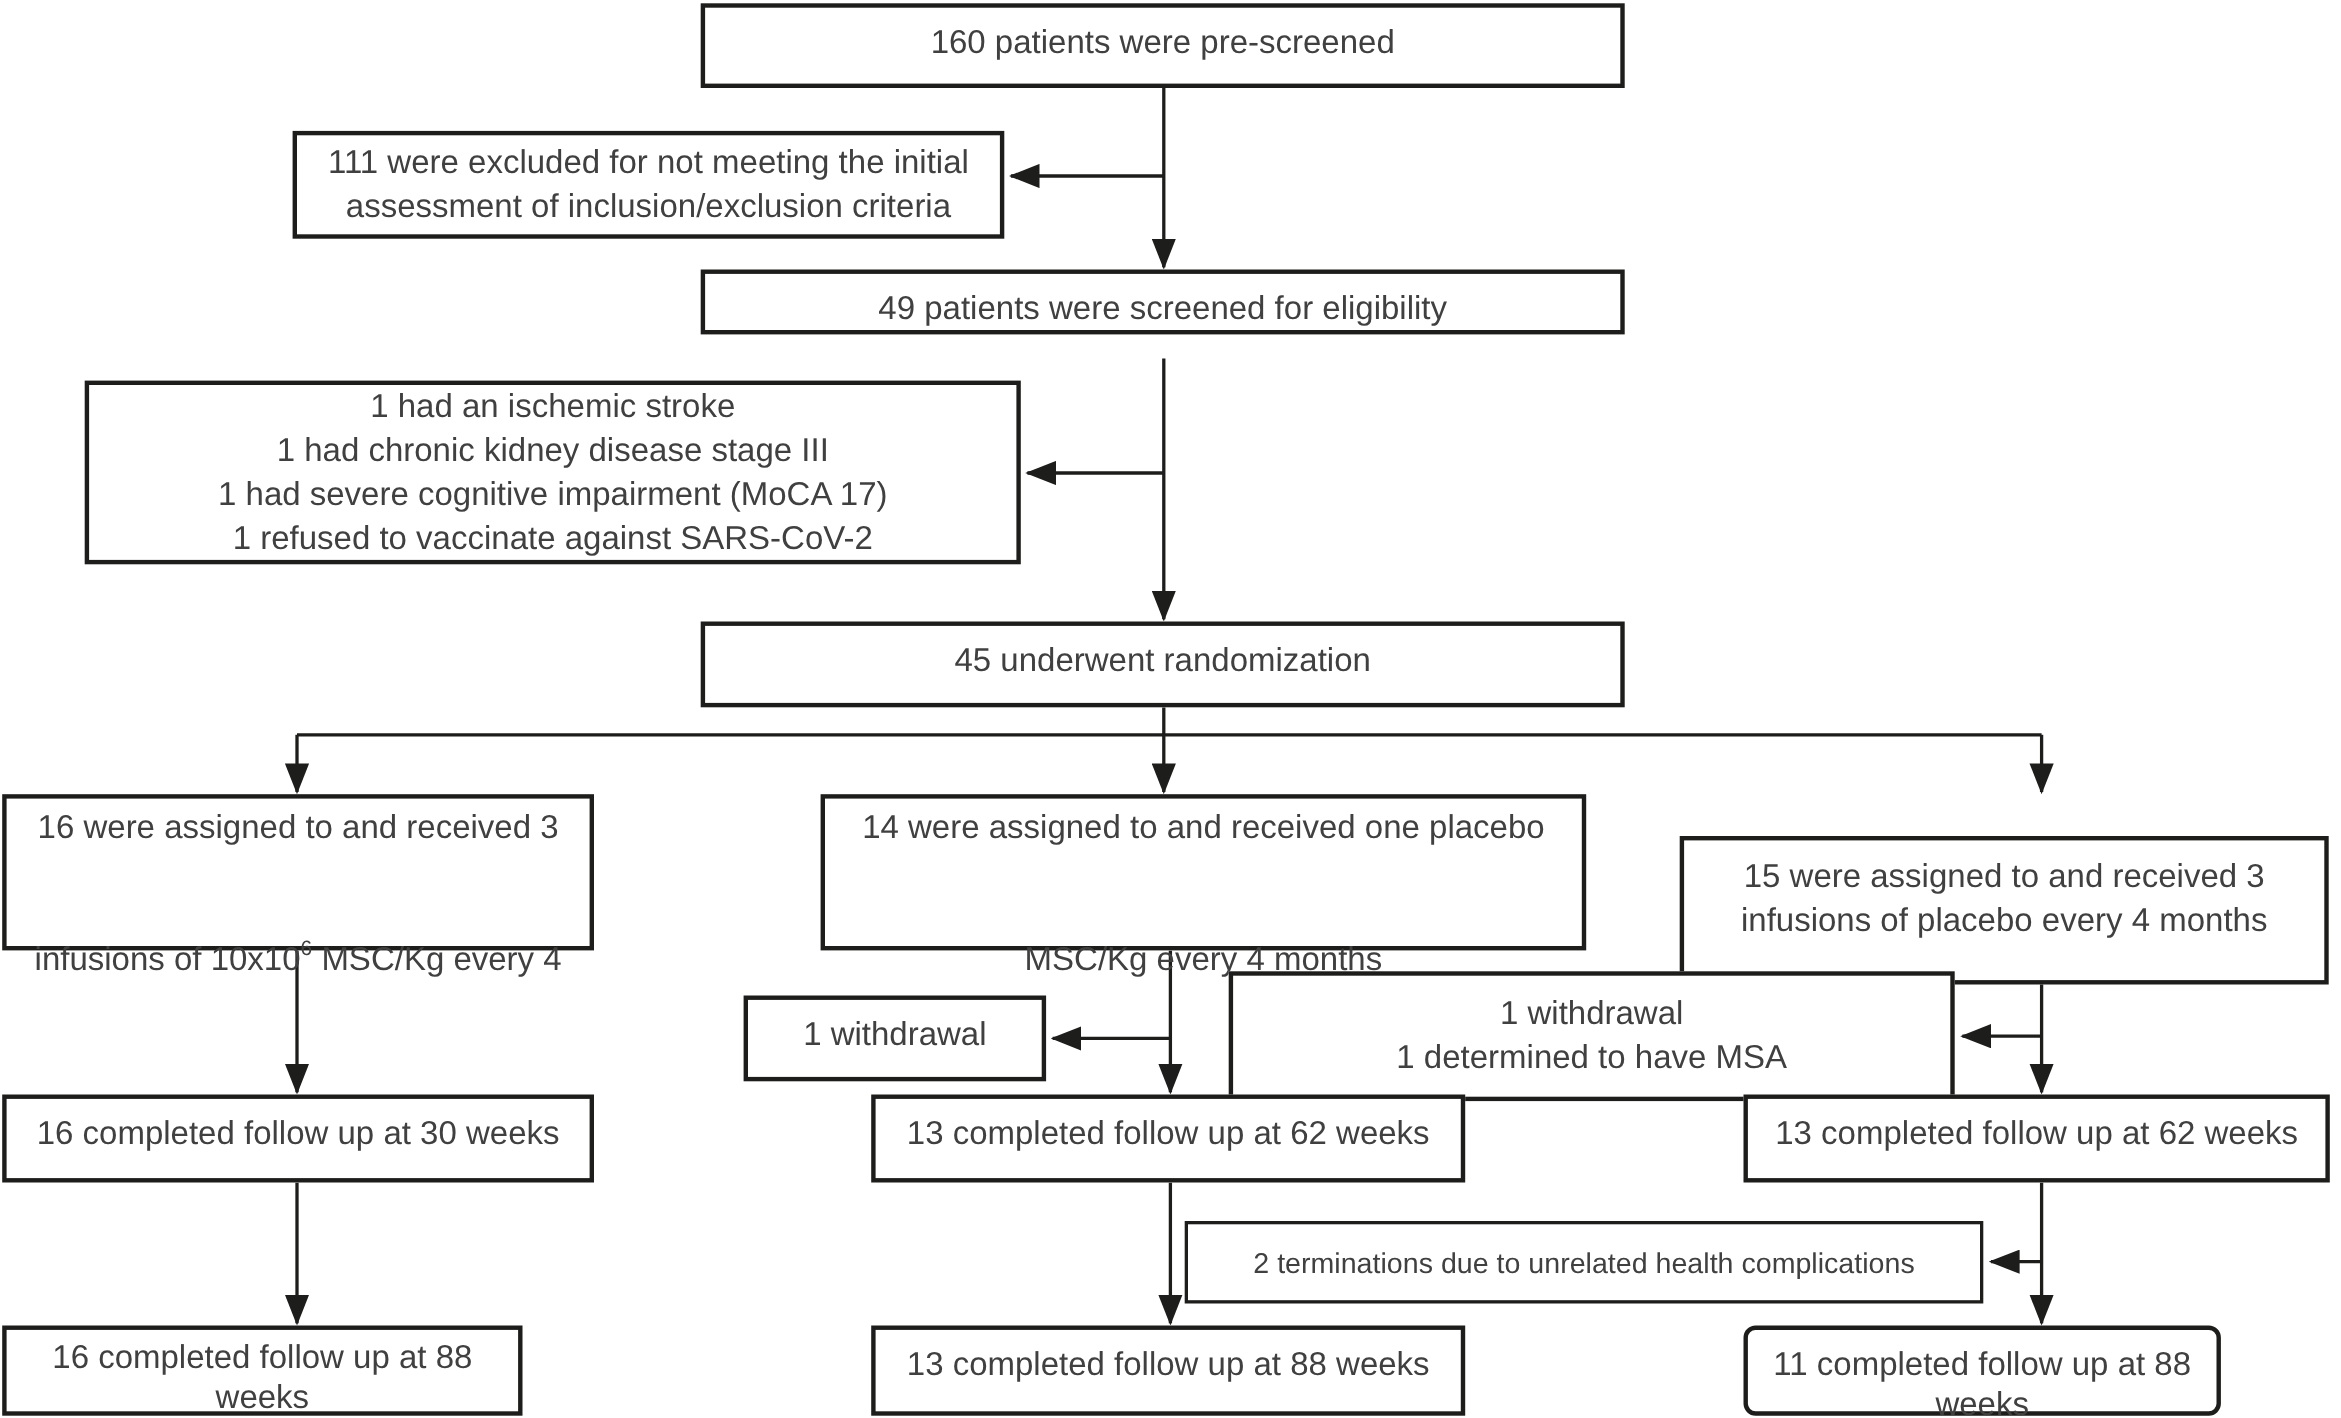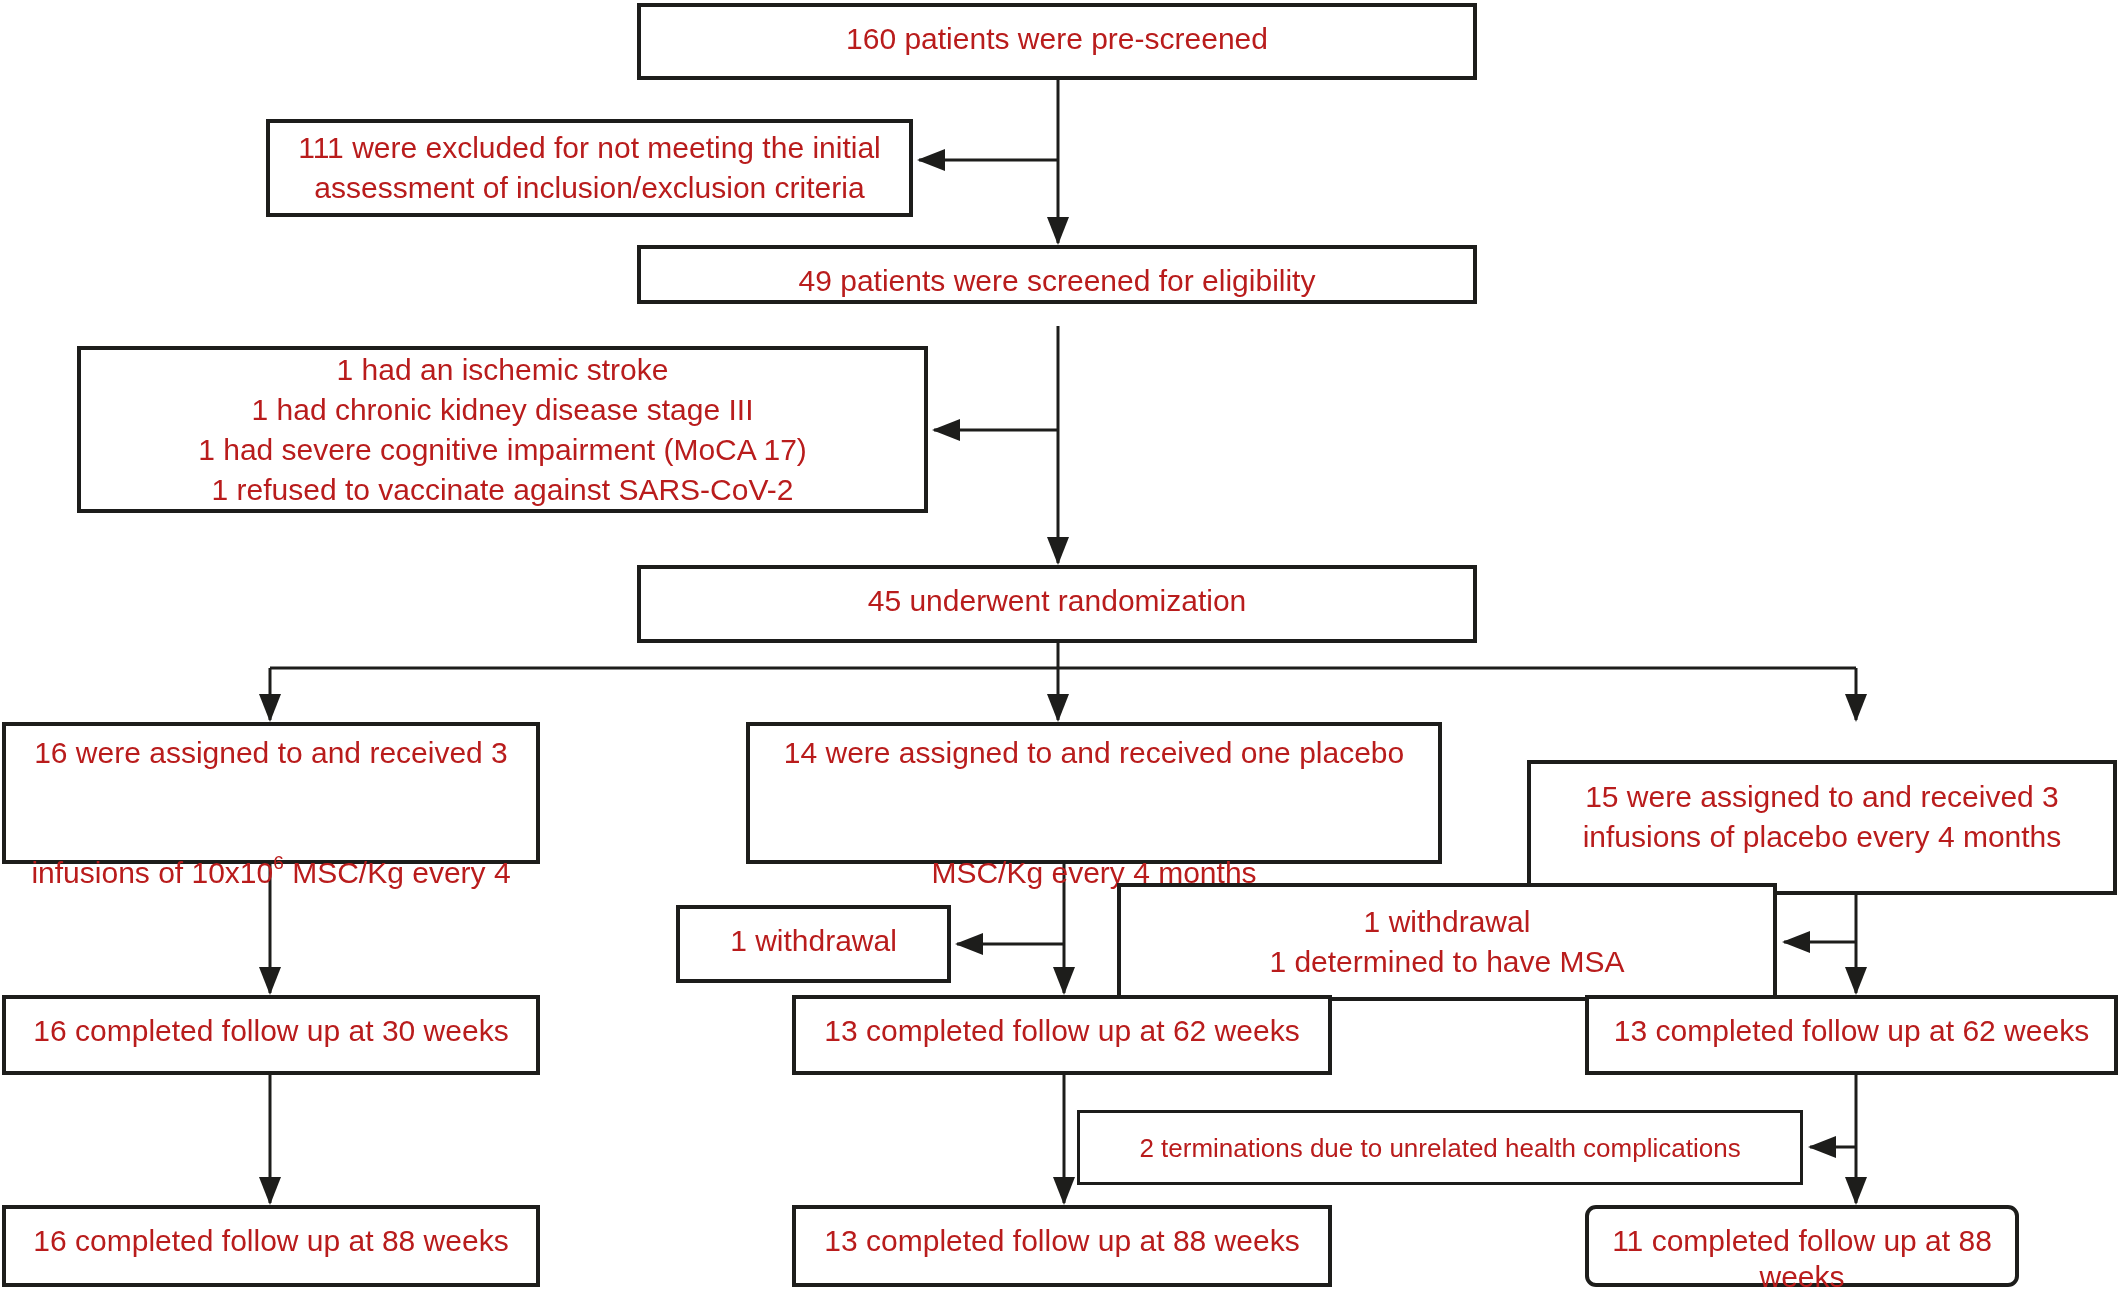--- a/index.html
+++ b/index.html
@@ -26,21 +26,21 @@
     position: absolute;
     box-sizing: border-box;
     background: #ffffff;
     border: 4px solid #1d1d1b;
     display: flex;
     flex-direction: column;
     align-items: center;
     text-align: center;
     font-size: 30px;
     line-height: 40px;
-    color: #b91c1c;
+    color: #404040;
   }
   .box .box-text {
     white-space: pre-line;
   }
   .v-center { justify-content: center; }
   .v-top { justify-content: flex-start; padding-top: 14px; }
   .v-top .box-text { line-height: 36px; }
   .box sup {
     font-size: 19px;
     line-height: 0;
@@ -168,21 +168,21 @@
   </div>
 
   <div class="box v-top" style="left:1585px; top:995px; width:533px; height:80px;">
     <div class="box-text">13 completed follow up at 62 weeks</div>
   </div>
 
   <div class="box v-center small-text" style="left:1077px; top:1110px; width:726px; height:75px;">
     <div class="box-text">2 terminations due to unrelated health complications</div>
   </div>
 
-  <div class="box v-top" style="left:2px; top:1205px; width:538px; height:82px;">
+  <div class="box v-top" style="left:2px; top:1205px; width:473px; height:82px;justify-content:center;">
     <div class="box-text">16 completed follow up at 88 weeks</div>
   </div>
 
   <div class="box v-top" style="left:792px; top:1205px; width:540px; height:82px;">
     <div class="box-text">13 completed follow up at 88 weeks</div>
   </div>
 
   <div class="box v-top" style="left:1585px; top:1205px; width:434px; height:82px;border-radius:11px;">
     <div class="box-text">11 completed follow up at 88 weeks</div>
   </div>

